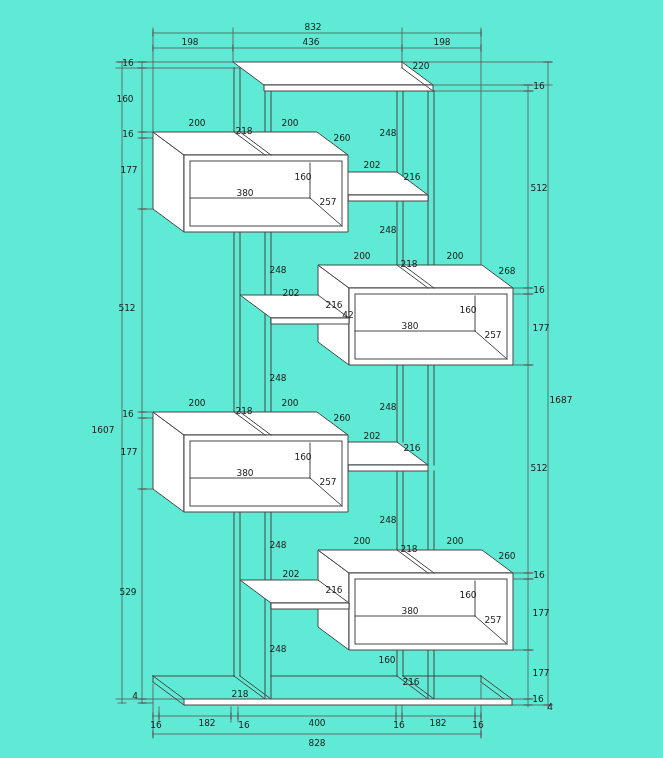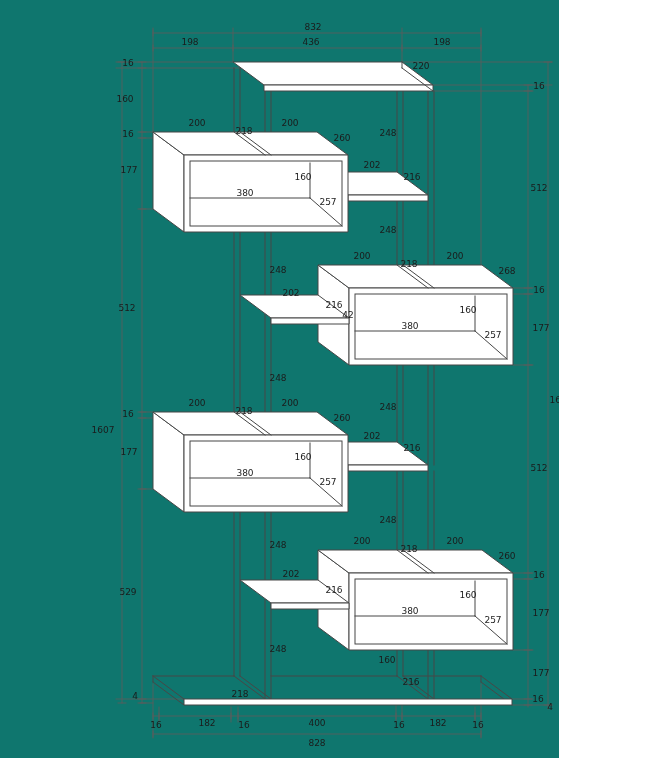--- a/index.html
+++ b/index.html
@@ -1,16 +1,16 @@
 <!DOCTYPE html>
 <html><head>
 <meta charset="utf-8">
 <style>
   html,body{margin:0;padding:0;background:#ffffff;}
-  #stage{position:relative;width:559px;height:758px;background:#0f766e;overflow:hidden;
+  #stage{position:relative;width:663px;height:758px;background:#5eead4;overflow:hidden;
          font-family:"DejaVu Sans",sans-serif;}
   svg{position:absolute;left:0;top:0;}
   .s{stroke:#474747;stroke-width:1;fill:none;stroke-linecap:square;}
   .d{stroke:#5c5c5c;stroke-width:0.85;fill:none;stroke-linecap:square;}
   .f{fill:#ffffff;stroke:#474747;stroke-width:1;stroke-linejoin:miter;}
   .lbl{font:9px "DejaVu Sans",sans-serif;fill:#1b1b1b;}
 </style>
 </head>
 <body>
 

